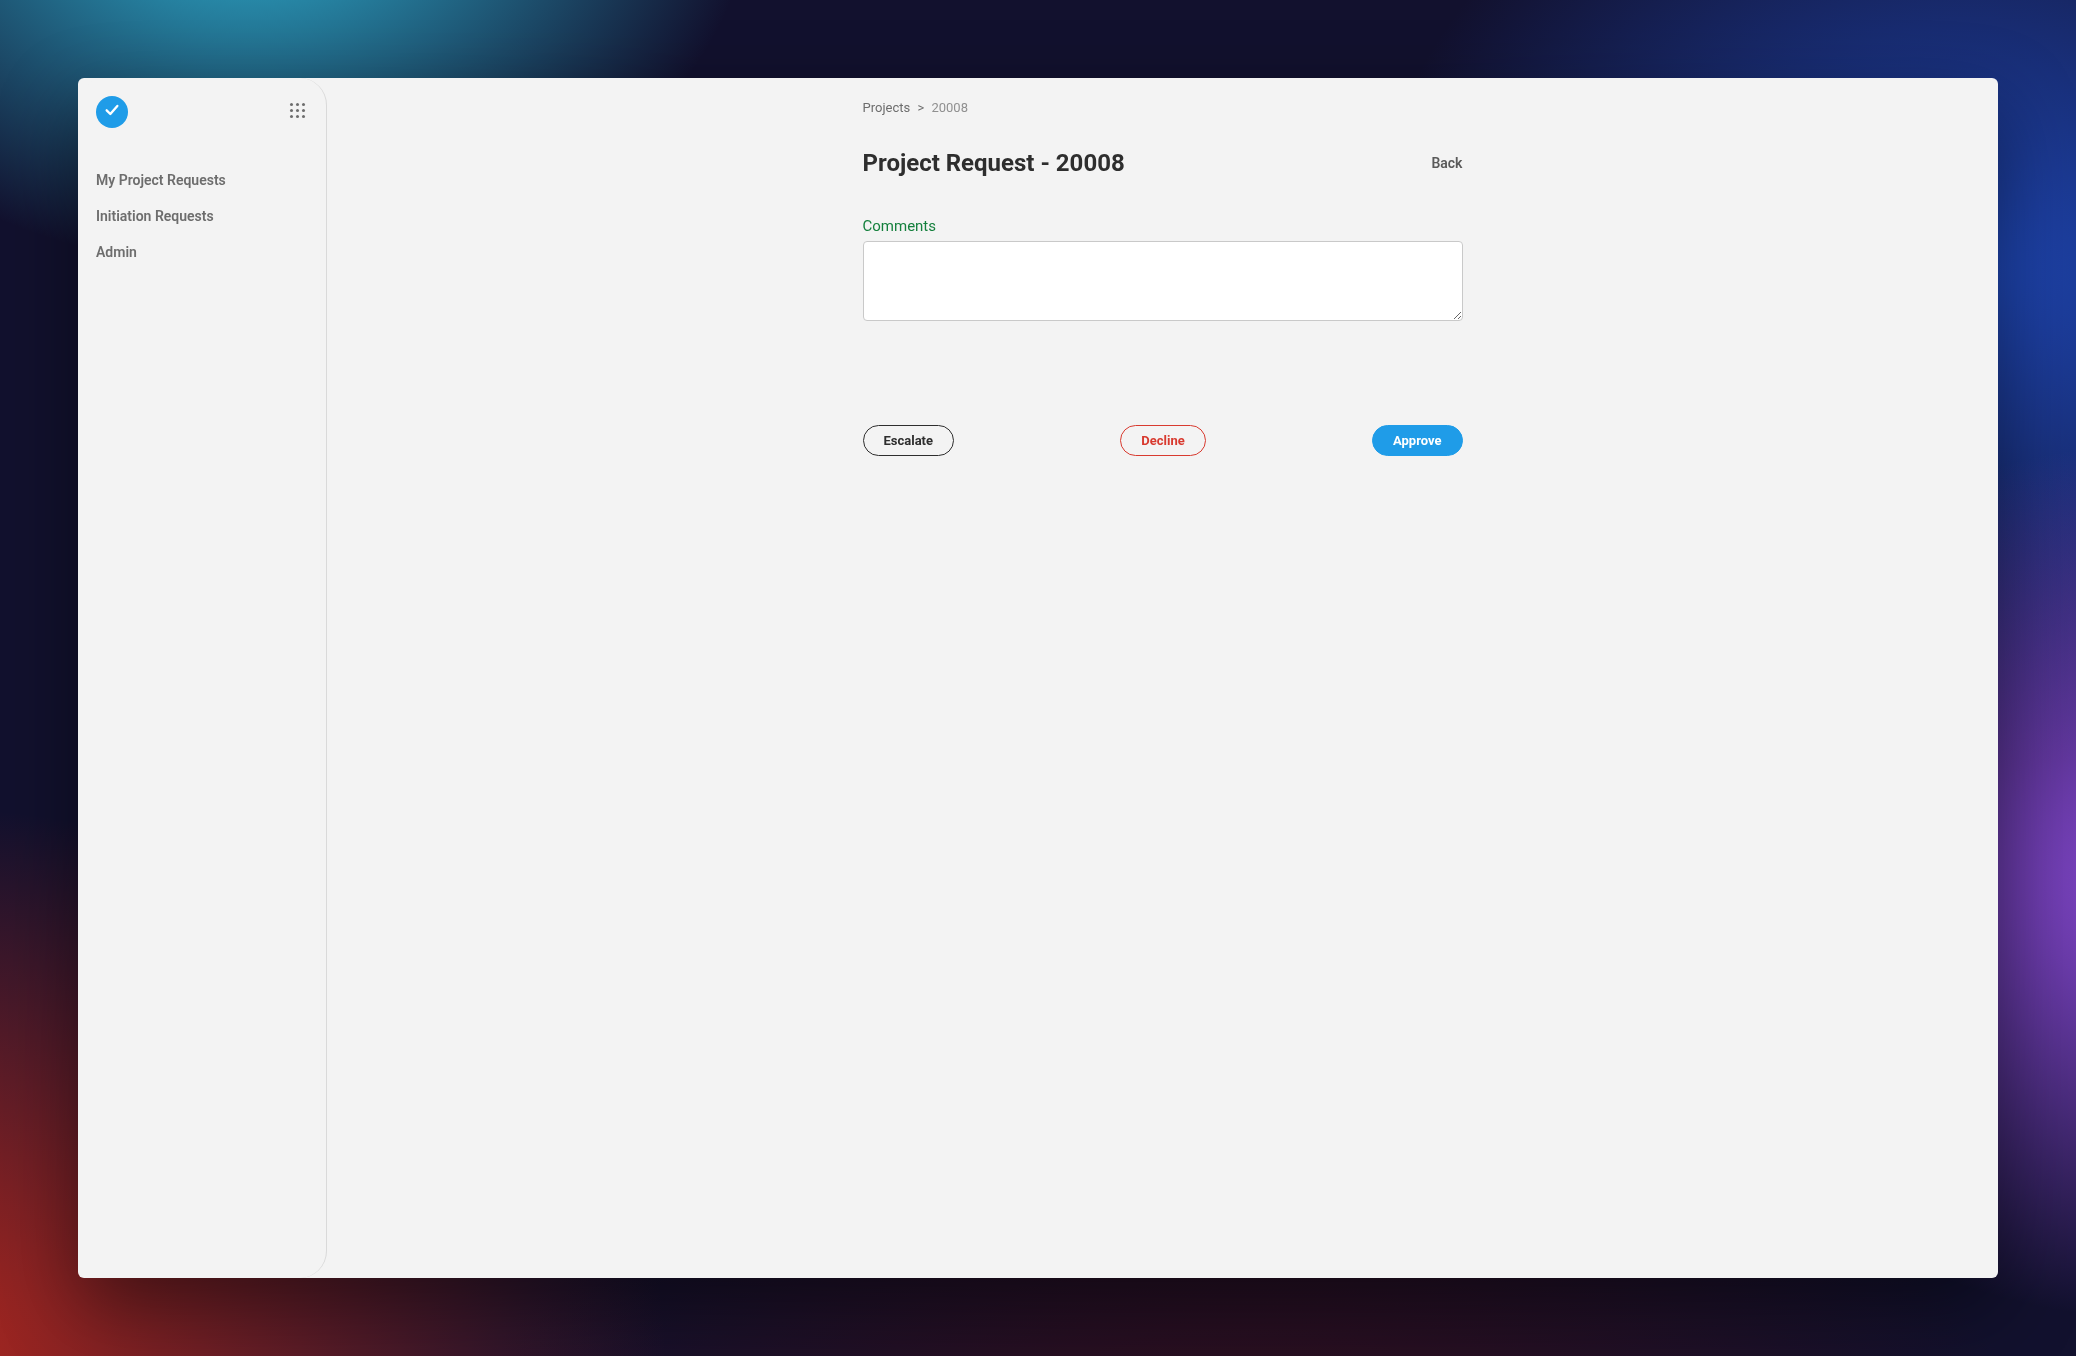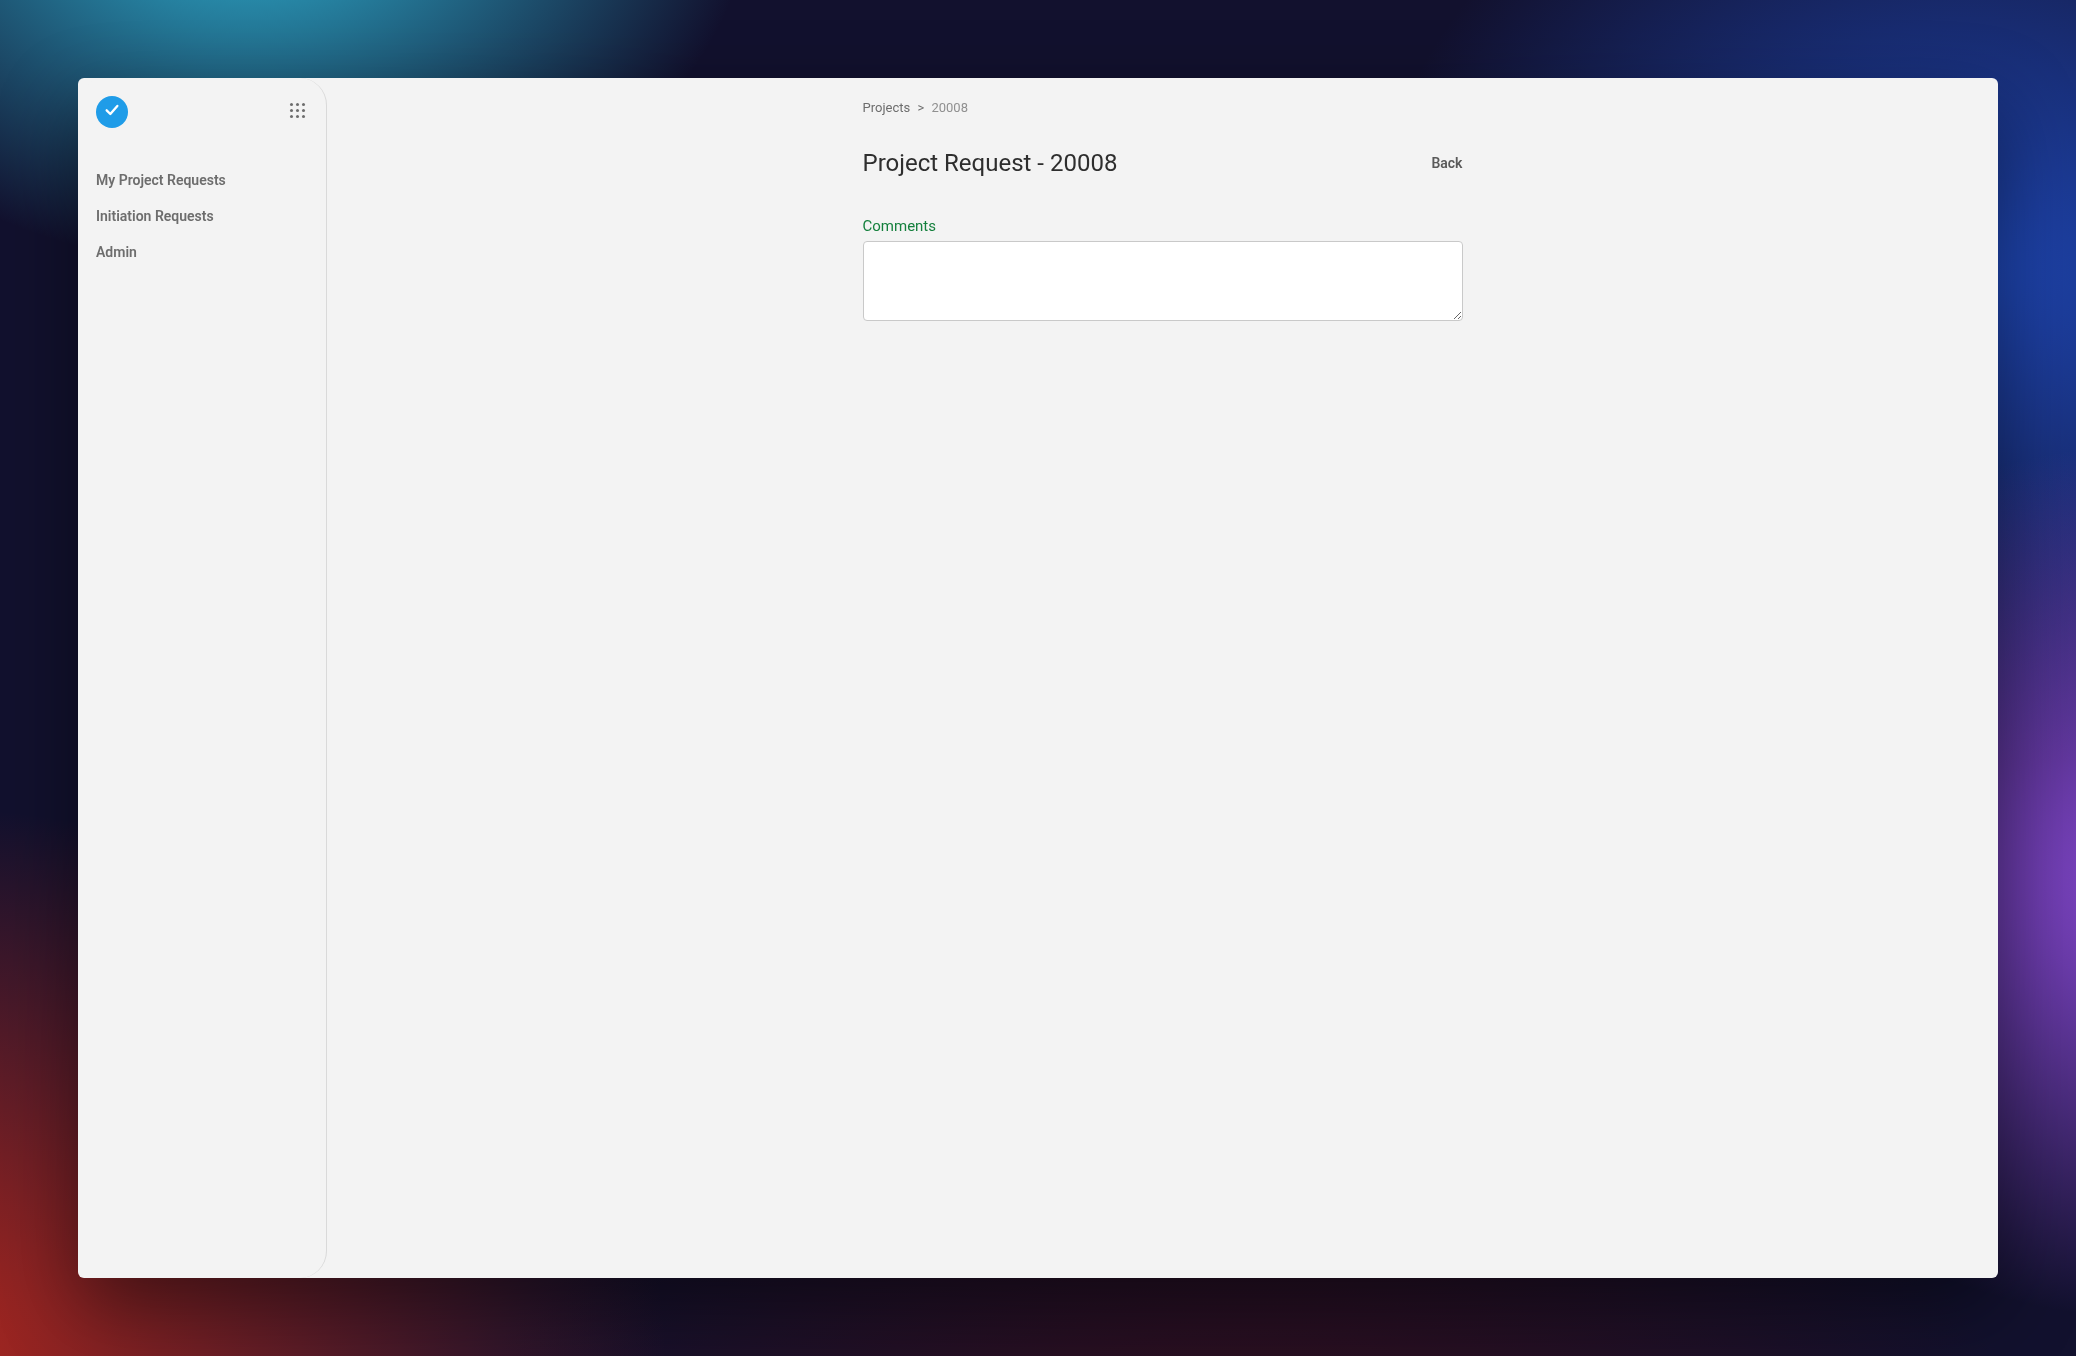--- a/index.html
+++ b/index.html
@@ -102,21 +102,21 @@
   .breadcrumb .current { color: #909090; }
 
   .title-row {
     display: flex;
     align-items: center;
     justify-content: space-between;
     margin-bottom: 40px;
   }
   .page-title {
     font-size: 24px;
-    font-weight: 400;
+    font-weight: 700;
     color: #2e2e2e;
   }
   .back-link {
     font-size: 14px;
     font-weight: 600;
     color: #5a5a5a;
     cursor: pointer;
     text-align: center;
   }
 
@@ -219,17 +219,22 @@
       </nav>
 
       <div class="title-row">
         <h1 class="page-title">Project Request - 20008</h1>
         <span class="back-link">Back</span>
       </div>
 
       <label class="form-label">Comments</label>
       <textarea class="comments-box" value="" style=""></textarea>
 
+      <div class="action-row">
+        <button class="pill-btn btn-escalate">Escalate</button>
+        <button class="pill-btn btn-decline">Decline</button>
+        <button class="pill-btn btn-approve">Approve</button>
+      </div>
 
     </div>
   </main>
 
 </div>
 
 </body></html>

